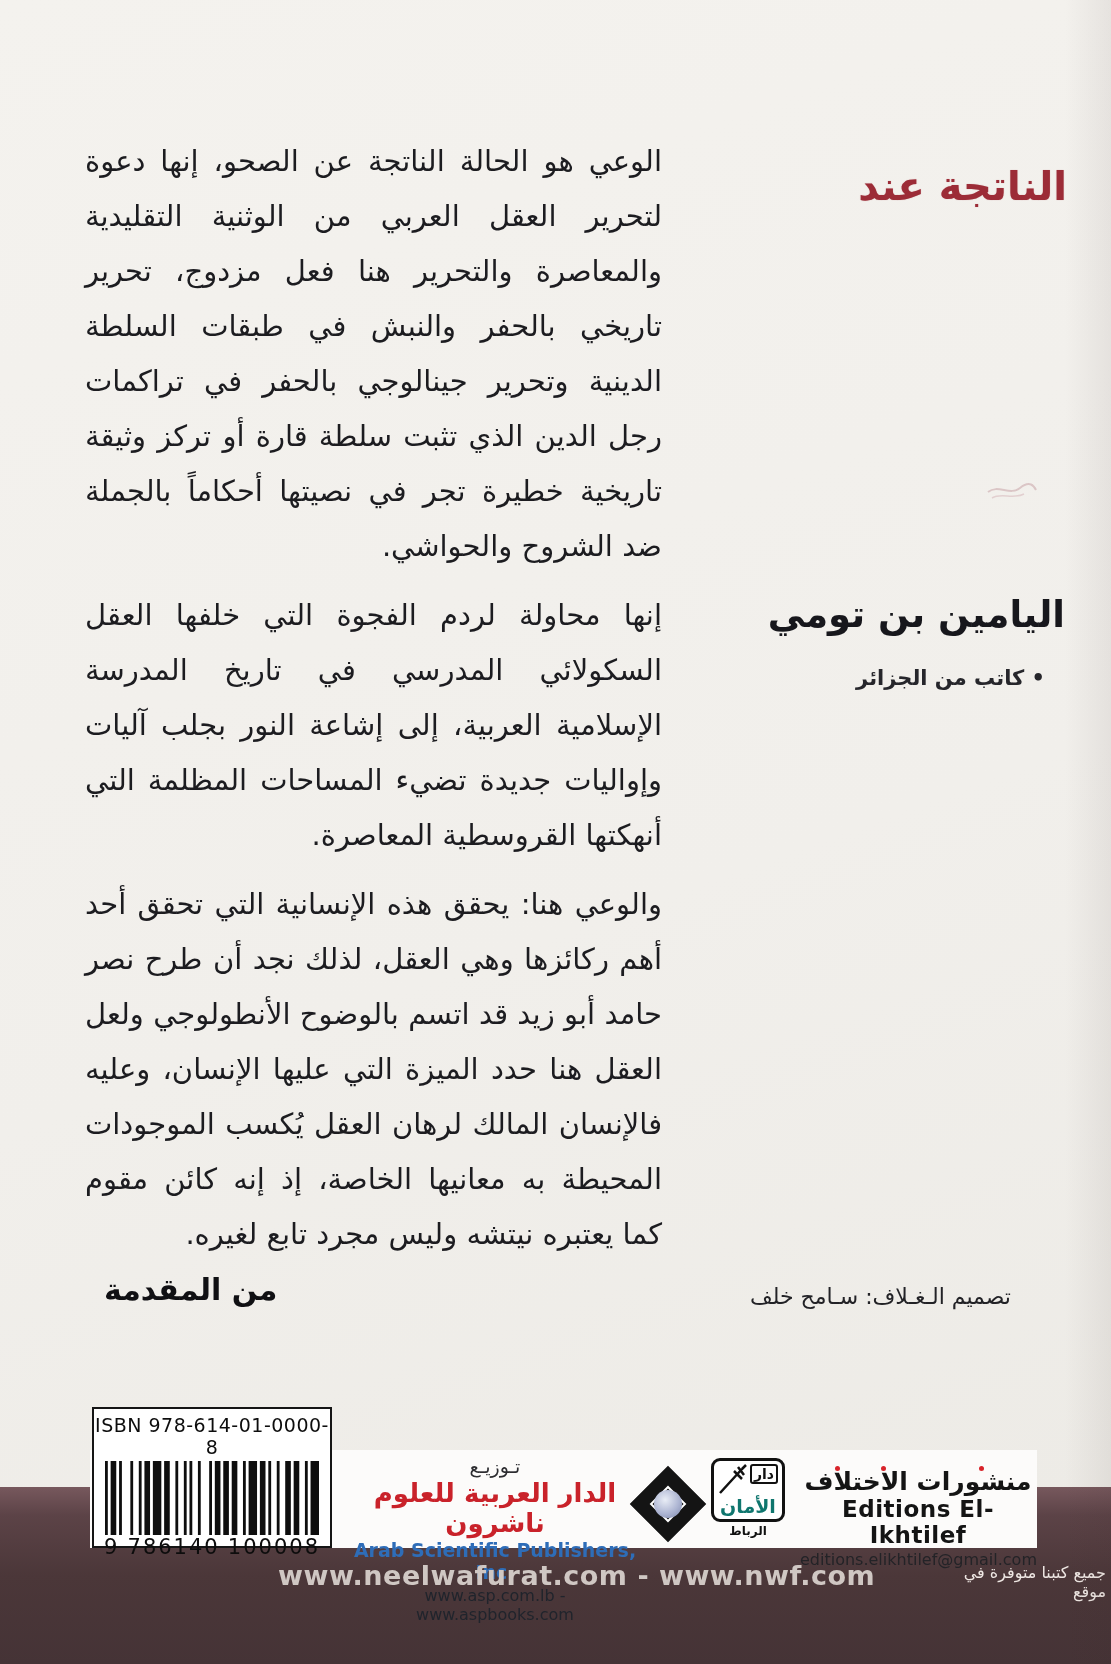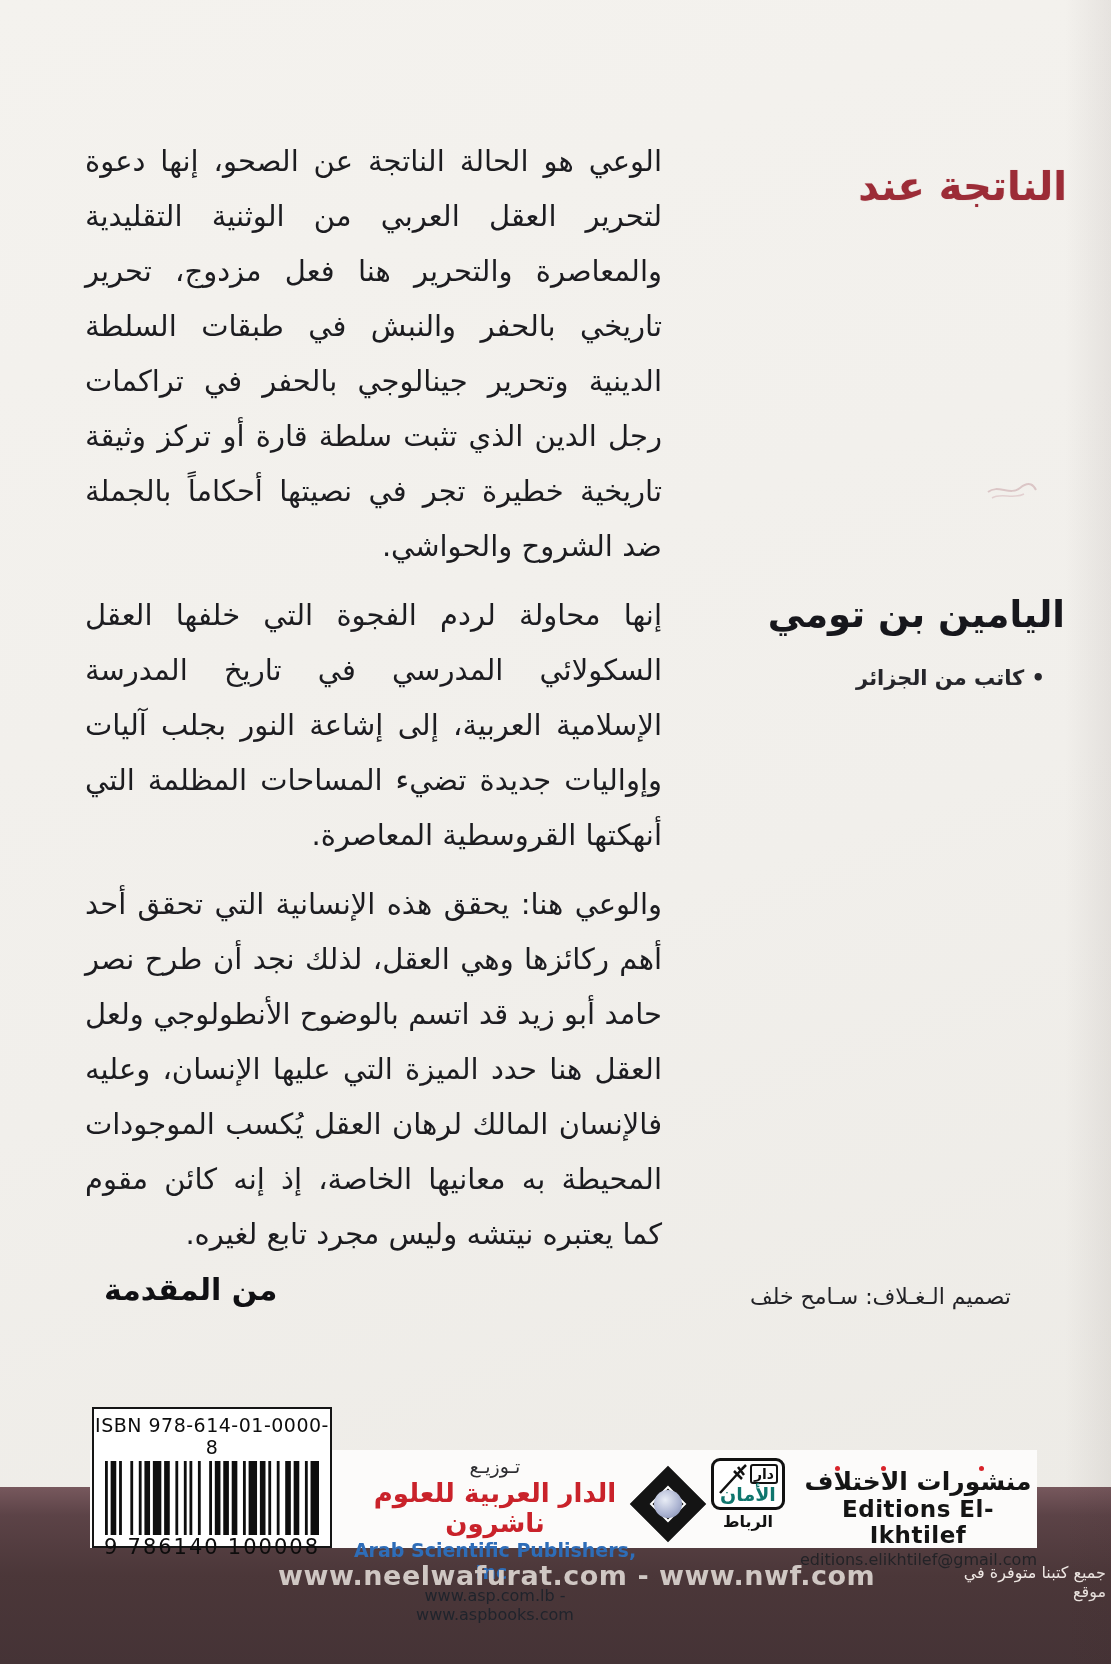--- a/index.html
+++ b/index.html
@@ -56,28 +56,28 @@
   .dist-url { direction:ltr; font-size:16px; color:#20242c; margin-top:3px; }
   
   .diamond-wrap { position:absolute; left:630px; top:1466px; width:76px; height:76px; }
   .diamond { position:absolute; left:11px; top:11px; width:54px; height:54px;
     background:#141414; transform:rotate(45deg);
     box-shadow: inset 0 0 0 14px #141414, inset 0 0 0 16px #ffffff; }
   .diamond-core { position:absolute; left:24px; top:24px; width:28px; height:28px; border-radius:50%;
     background:radial-gradient(circle at 40% 35%, #e9edf6 0%, #aeb6d3 55%, #7b86ab 100%); }
   
   .aman { position:absolute; left:708px; top:1458px; width:80px; text-align:center; }
-  .aman-box { position:relative; width:74px; height:52px; margin:0 auto; background:#fff;
+  .aman-box { position:relative; width:74px; height:64px; margin:0 auto; background:#fff;
     border:3px solid #111; border-radius:9px; }
   .aman-dar { position:absolute; top:3px; right:4px; font-size:14px; font-weight:bold;
     color:#111; border:2px solid #111; border-radius:3px; padding:0 2px; line-height:16px; }
   .aman-name { position:absolute; bottom:2px; left:3px; right:3px; font-size:19px;
     font-weight:bold; color:#0f766e; direction:rtl; }
   .aman-quill { position:absolute; top:2px; left:2px; }
-  .aman-city { margin-top:2px; font-size:16px; font-weight:bold; color:#111; direction:rtl; }
+  .aman-city { margin-top:2px; font-size:12px; font-weight:bold; color:#111; direction:rtl; }
   
   .ikh { position:absolute; left:800px; top:1468px; width:236px; text-align:center; }
   .ikh-ar { position:relative; direction:rtl; font-size:25px; font-weight:bold; color:#141414; line-height:28px; }
   .ikh-ar i { position:absolute; width:5px; height:5px; border-radius:50%; background:#d8232a; }
   .ikh-en { font-size:23px; font-weight:bold; color:#141414; line-height:26px; letter-spacing:.5px; }
   .ikh-email { font-size:16px; color:#232327; margin-top:2px; }
   
   .footer-urls { position:absolute; left:278px; top:1560px; font-size:27px; font-weight:bold;
     color:#cfc7c3; letter-spacing:.5px; }
   .footer-site { position:absolute; left:786px; top:1549px; direction:rtl; font-size:31px;

